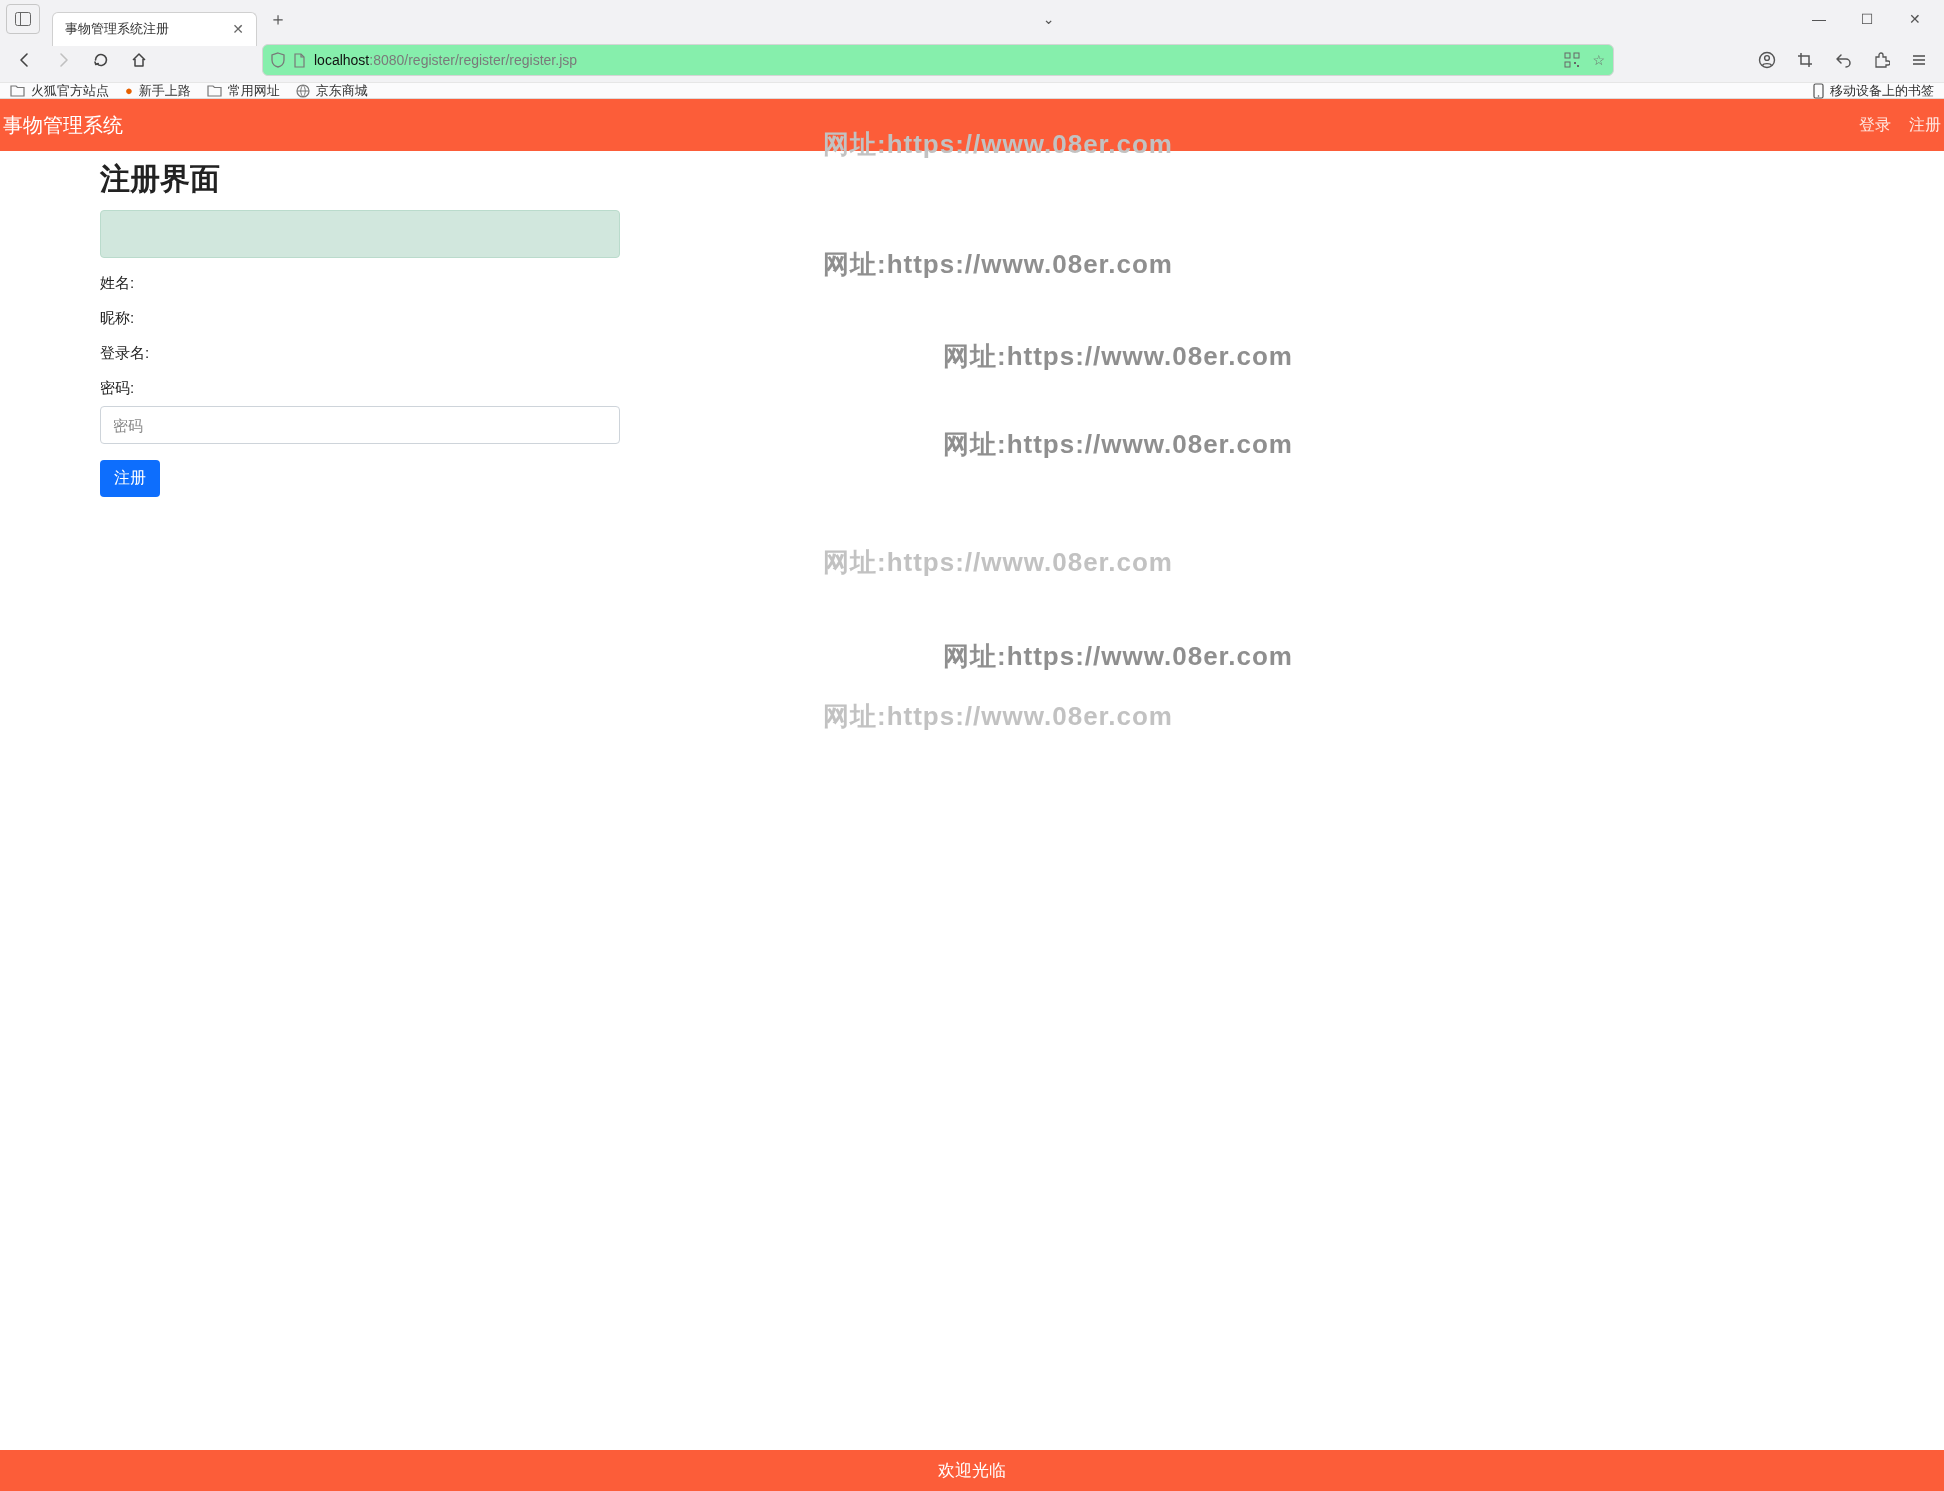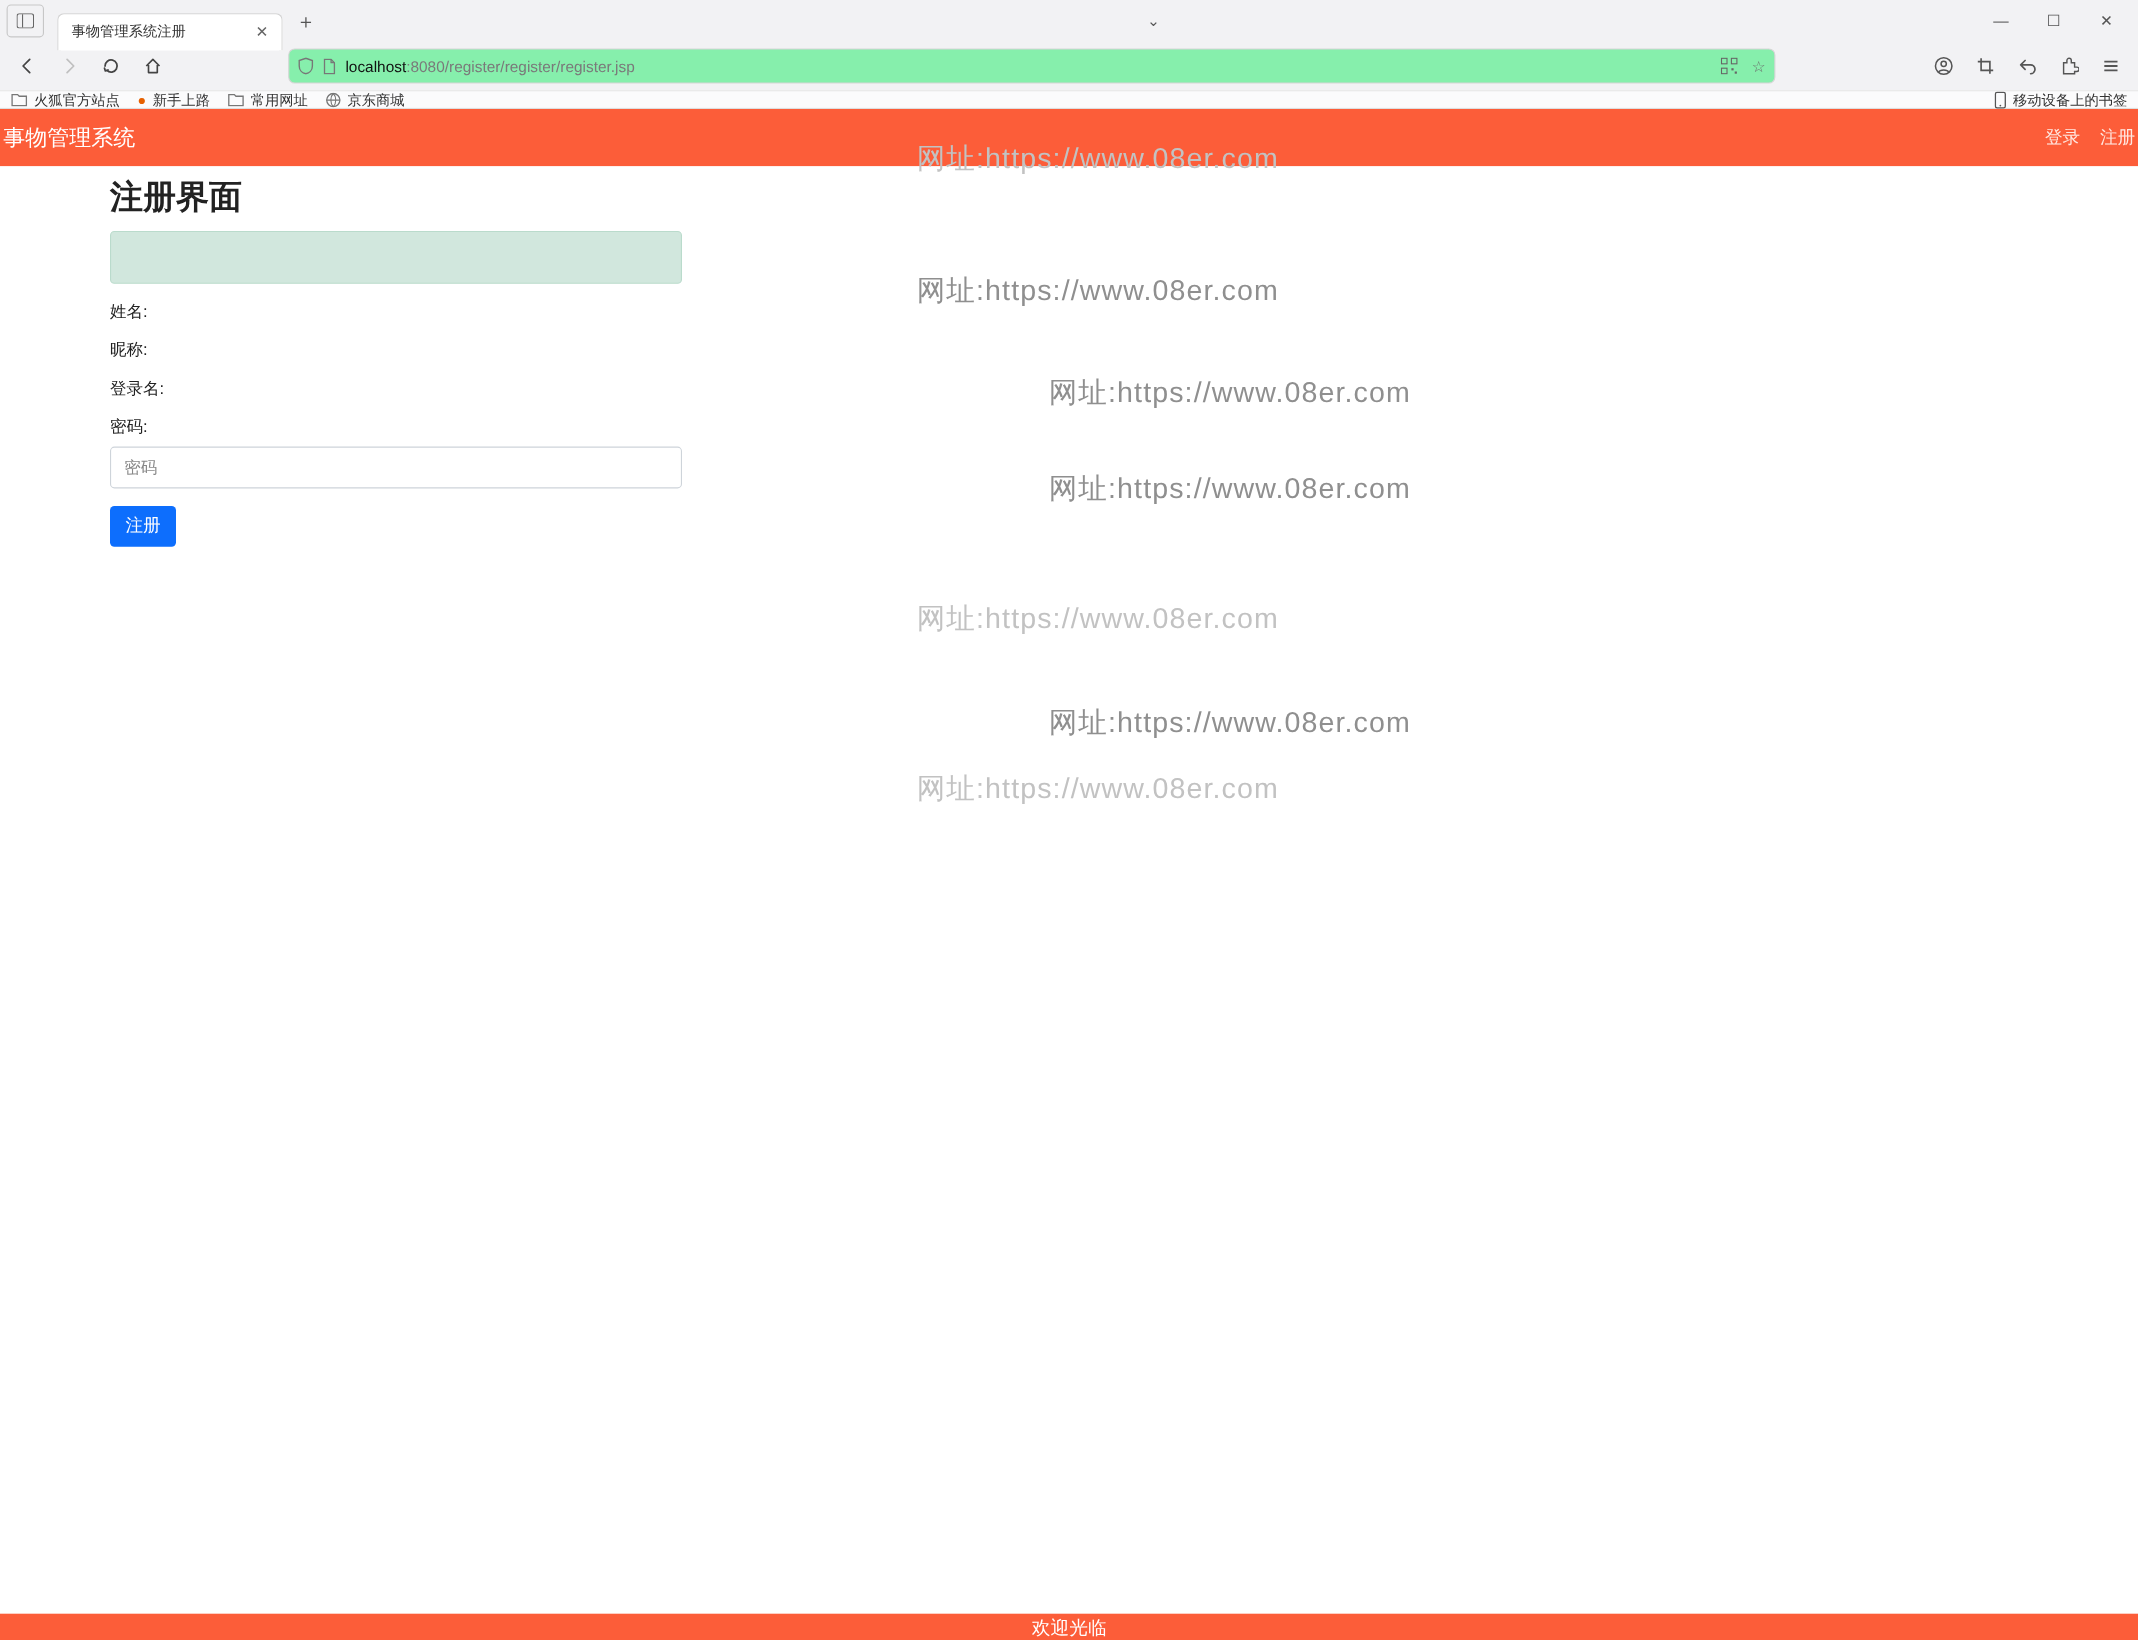--- a/index.html
+++ b/index.html
@@ -94,28 +94,28 @@
     background:#fff; border:1px solid #ced4da; border-radius:4px;
     color:#495057;
   }
   .form-control::placeholder { color:#888; }
   .btn-primary {
     background:#0d6efd; color:#fff; border:none; border-radius:4px;
     padding:8px 14px; font-size:16px; cursor:pointer;
   }
 
   .footer {
-    margin-top:auto; height:24px; background:#fc5d39; color:#fff;
+    margin-top:auto; height:41px; background:#fc5d39; color:#fff;
     display:flex; align-items:center; justify-content:center; font-size:17px;
   }
 
   .watermark {
     position:absolute; left:12px; right:0;
     text-align:center;
-    font-size:26px; font-weight:400;
+    font-size:26px; font-weight:700;
     letter-spacing:1px;
     pointer-events:none;
     margin-left:40px;
   }
   .watermark .lbl { color:#c2c2c2; }
   .watermark .lbl-dark { color:#8f8f8f; }
   .watermark .url { color:#c2c2c2; }
   .watermark .url-dark { color:#8f8f8f; }
 
   svg { display:block; }

